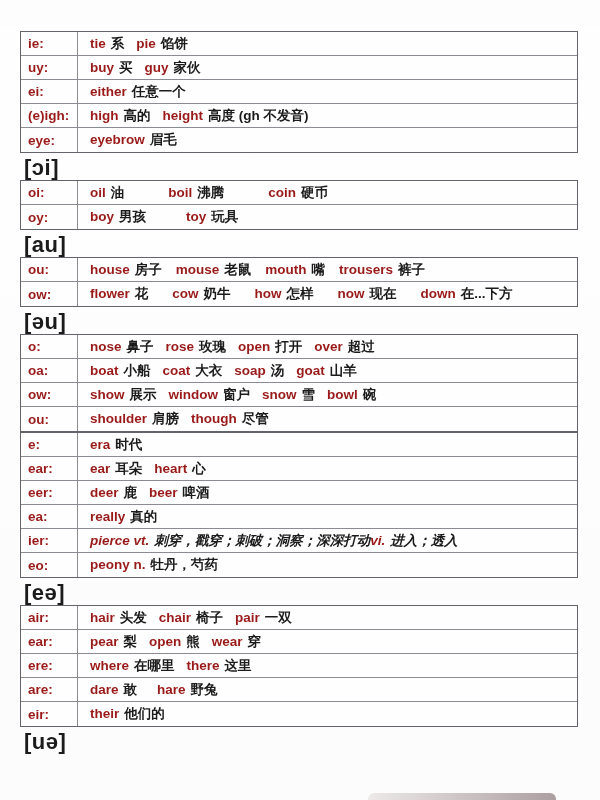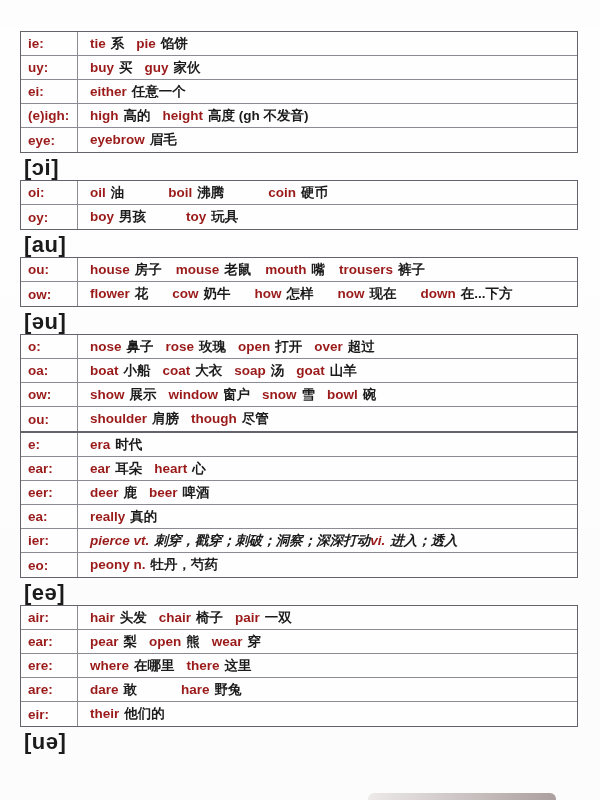--- a/index.html
+++ b/index.html
@@ -412,21 +412,21 @@
               <span class="zh">在哪里</span>
             </span>
             <span class="pair">
               <span class="en">there</span>
               <span class="zh">这里</span>
             </span>
           </div>
         </div>
         <div class="row">
           <div class="lab">are:</div>
-          <div class="cell" style="column-gap: 44px;">
+          <div class="cell" style="column-gap: 20px;">
             <span class="pair">
               <span class="en">dare</span>
               <span class="zh">敢</span>
             </span>
             <span class="pair">
               <span class="en">hare</span>
               <span class="zh">野兔</span>
             </span>
           </div>
         </div>

